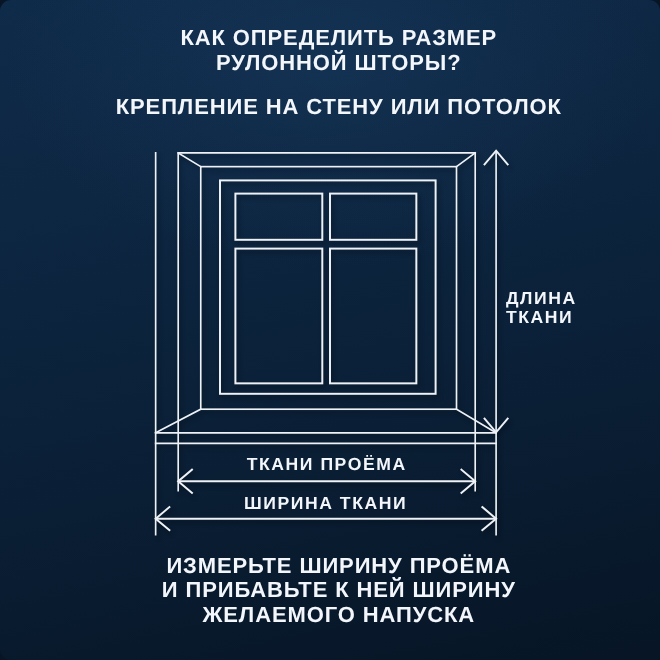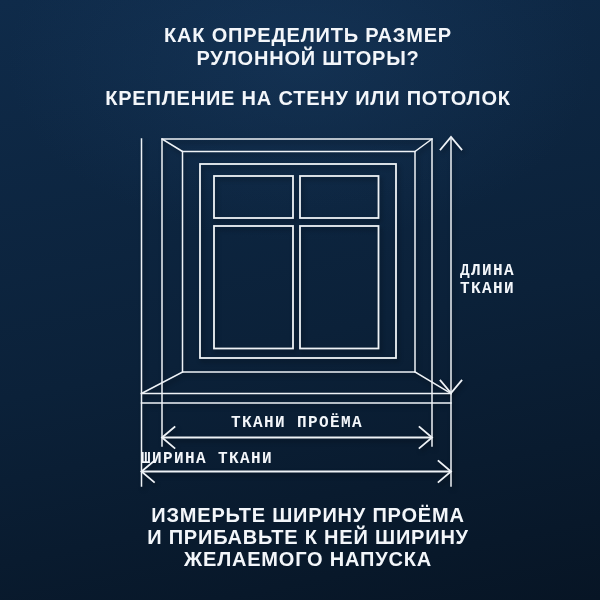--- a/index.html
+++ b/index.html
@@ -3,38 +3,39 @@
 <meta charset="utf-8">
 <style>
   html,body { margin:0; padding:0; background:#071525; }
   .canvas {
     position:relative; width:600px; height:600px; overflow:hidden;
     background:
       radial-gradient(ellipse 420px 260px at 50% 10%, rgba(34,74,118,0.28), rgba(34,74,118,0) 70%),
       linear-gradient(168deg, var(--background-top,#0f2b4a) 0%, #0b2139 55%, var(--background-bottom,#071525) 100%);
     font-family:"Liberation Sans", sans-serif;
     color:var(--text,#f3f6fa);
+    border-radius:10px;
   }
   .txt { position:absolute; font-weight:bold; white-space:pre-line; }
   .title {
     left:8px; right:-8px; top:24px; text-align:center;
     font-size:20px; line-height:23px; letter-spacing:0.8px;
   }
   .subtitle {
     left:8px; right:-8px; top:87px; text-align:center;
     font-size:20px; letter-spacing:0.8px;
   }
   .footer {
     left:8px; right:-8px; top:505px; text-align:center;
     font-size:20px; line-height:21.8px; letter-spacing:0.8px;
   }
-  .dim-label { font-size:16px; letter-spacing:1.4px;font-family:Liberation Mono, monospace; }
+  .dim-label { font-size:16px; letter-spacing:1.4px; }
   .label-length  { left:460px; top:263px; line-height:17.5px; }
   .label-opening { left:162px; width:270px; top:414px; text-align:center; }
-  .label-fabricw { left:141px; width:310px; top:450px; text-align:left; }
+  .label-fabricw { left:141px; width:310px; top:450px; text-align:center; }
   svg.diagram { position:absolute; left:0; top:0;
     filter: drop-shadow(2px 3px 2px rgba(0,0,0,0.35)); }
   svg.diagram * { fill:none; stroke:var(--line,#eef2f6); stroke-linecap:square; stroke-linejoin:miter; }
   .fine   { stroke-width:1.5px; }
   .frame  { stroke-width:1.8px; }
   .arrows { stroke-width:1.8px; }
 </style>
 </head>
 <body>
 

